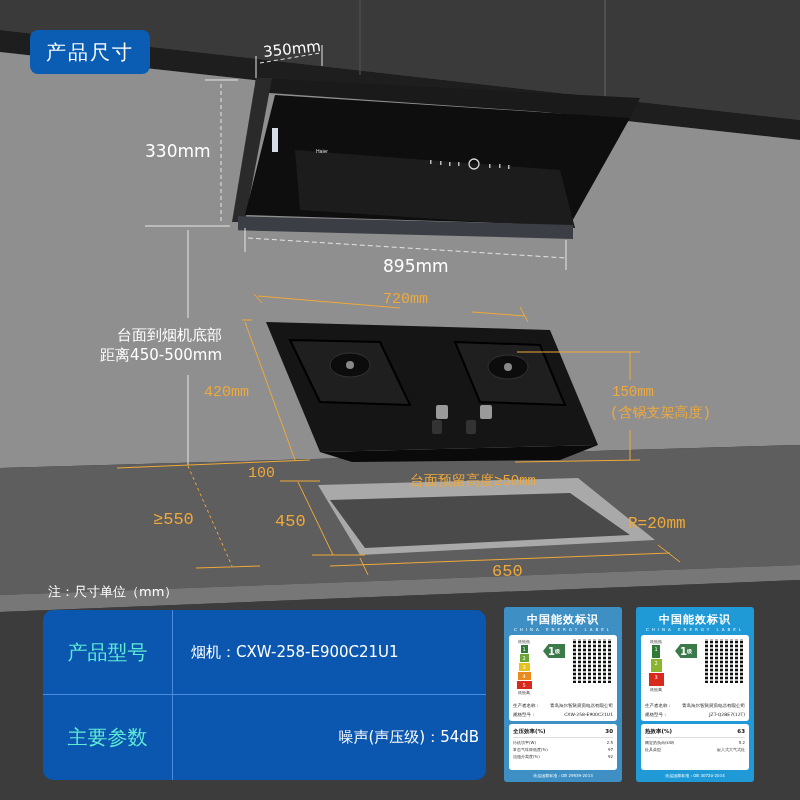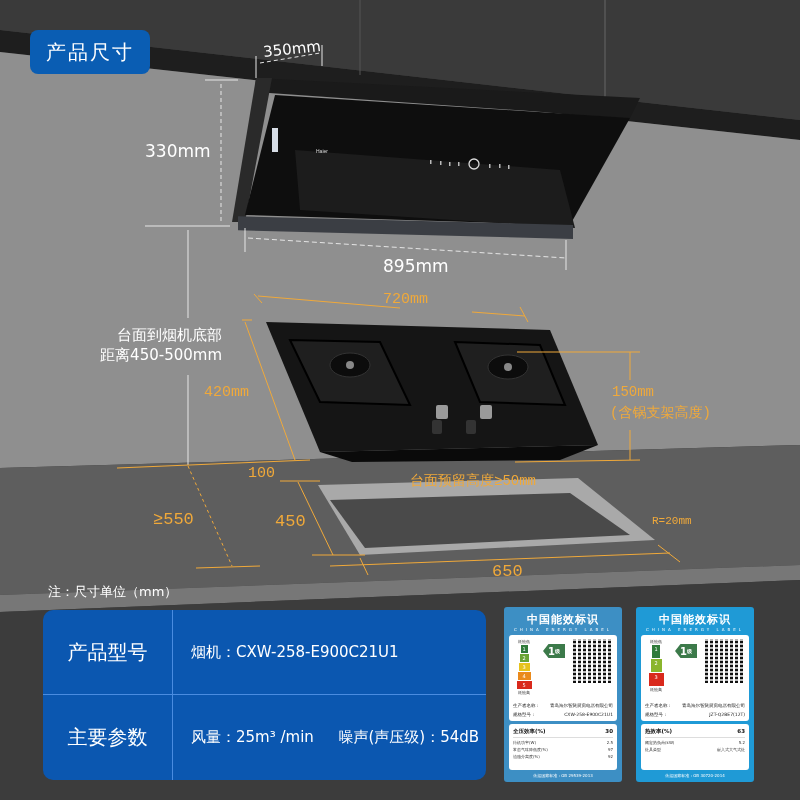--- a/index.html
+++ b/index.html
@@ -5,21 +5,21 @@
   * { box-sizing: border-box; margin: 0; padding: 0; }
   html, body { width: 800px; height: 800px; overflow: hidden; }
   body { font-family: "DejaVu Sans", "Liberation Sans", sans-serif; background: #3c3c3c; position: relative; }
   .abs { position: absolute; }
   .scene { position: absolute; left: 0; top: 0; width: 800px; height: 800px; }
   .white-label { color: #ffffff; font-size: 17px; white-space: nowrap; }
   .orange-label { color: #f0a93a; font-size: 17px; white-space: nowrap; font-family: Liberation Mono, monospace; }
   .badge { left: 30px; top: 30px; width: 120px; height: 44px; background: #0a5db3; border-radius: 8px; color: #fff; font-size: 20px; display: flex; align-items: center; justify-content: center; letter-spacing: 2px; }
   .note { left: 48px; top: 583px; color: #fff; font-size: 13px; }
   .spec-table { left: 43px; top: 610px; width: 443px; height: 170px; background: #0b57b0; border-radius: 10px; overflow: hidden; display: grid; grid-template-columns: 130px 1fr; grid-template-rows: 1fr 1fr; }
-  .spec-head { color: #ffffff; font-size: 20px; display: flex; align-items: center; justify-content: center; border-right: 1px solid #4a8ce0; }
+  .spec-head { color: #5eead4; font-size: 20px; display: flex; align-items: center; justify-content: center; border-right: 1px solid #4a8ce0; }
   .spec-head.top { border-bottom: 1px solid #4a8ce0; }
   .spec-group { display: flex; flex-direction: row; }
   .spec-group.top { border-bottom: 1px solid #4a8ce0; }
   .spec-row { flex: 1; display: flex; align-items: center; color: #fff; font-size: 15px; padding-left: 18px; }
   .spec-row + .spec-row { border-top: 1px solid #4a8ce0; }
   .spec-split { display: flex; flex: 1; border-top: none; }
   .spec-cell { flex: 1; display: flex; align-items: center; padding-left: 18px; color: #fff; font-size: 15px; }
   .spec-cell + .spec-cell { border-left: 1px solid #4a8ce0; padding-left: 30px; flex: 1.1; }
   .energy-label { width: 118px; height: 175px; border-radius: 3px; padding: 5px 5px 4px; display: flex; flex-direction: column; }
   .el-title { color: #fff; font-size: 11px; text-align: center; font-weight: bold; letter-spacing: 1px; }
@@ -146,34 +146,33 @@
 
 <div class="abs orange-label" style="left:383px; top:291px; font-size:15px;">720mm</div>
 <div class="abs orange-label" style="left:204px; top:384px; font-size:15px;">420mm</div>
 <div class="abs orange-label" style="left:612px; top:384px; font-size:14px;">150mm</div>
 <div class="abs orange-label" style="left:610px; top:404px; font-size:14px;">(含锅支架高度)</div>
 
 <div class="abs orange-label" style="left:248px; top:465px; font-size:15px;">100</div>
 <div class="abs orange-label" style="left:153px; top:510px;">≥550</div>
 <div class="abs orange-label" style="left:275px; top:512px;">450</div>
 <div class="abs orange-label" style="left:410px; top:472px; font-size:14px;">台面预留高度≥50mm</div>
-<div class="abs orange-label" style="left:652px; top:515px; font-size:11px;">R=20mm</div>
+<div class="abs orange-label" style="left:628px; top:515px; font-size:16px;">R=20mm</div>
 <div class="abs orange-label" style="left:492px; top:562px;">650</div>
 
 <div class="abs note">注：尺寸单位（mm）</div>
 
 <div class="abs spec-table">
   <div class="spec-head top">产品型号</div>
   <div class="spec-group top">
     <div class="spec-row">烟机：CXW-258-E900C21U1</div>
   </div>
   <div class="spec-head">主要参数</div>
   <div class="spec-group">
     <div class="spec-split">
-      <div class="spec-cell">风量：25m³ /min</div>
     </div>
     <div class="spec-row">噪声(声压级)：54dB</div>
   </div>
 </div>
 
 <div class="abs energy-label" style="left:504px; top:607px; background:#3d8fc4;">
   <div class="el-title">中国能效标识</div>
   <div class="el-sub">CHINA ENERGY LABEL</div>
   <div class="el-box">
     <div class="el-top">

